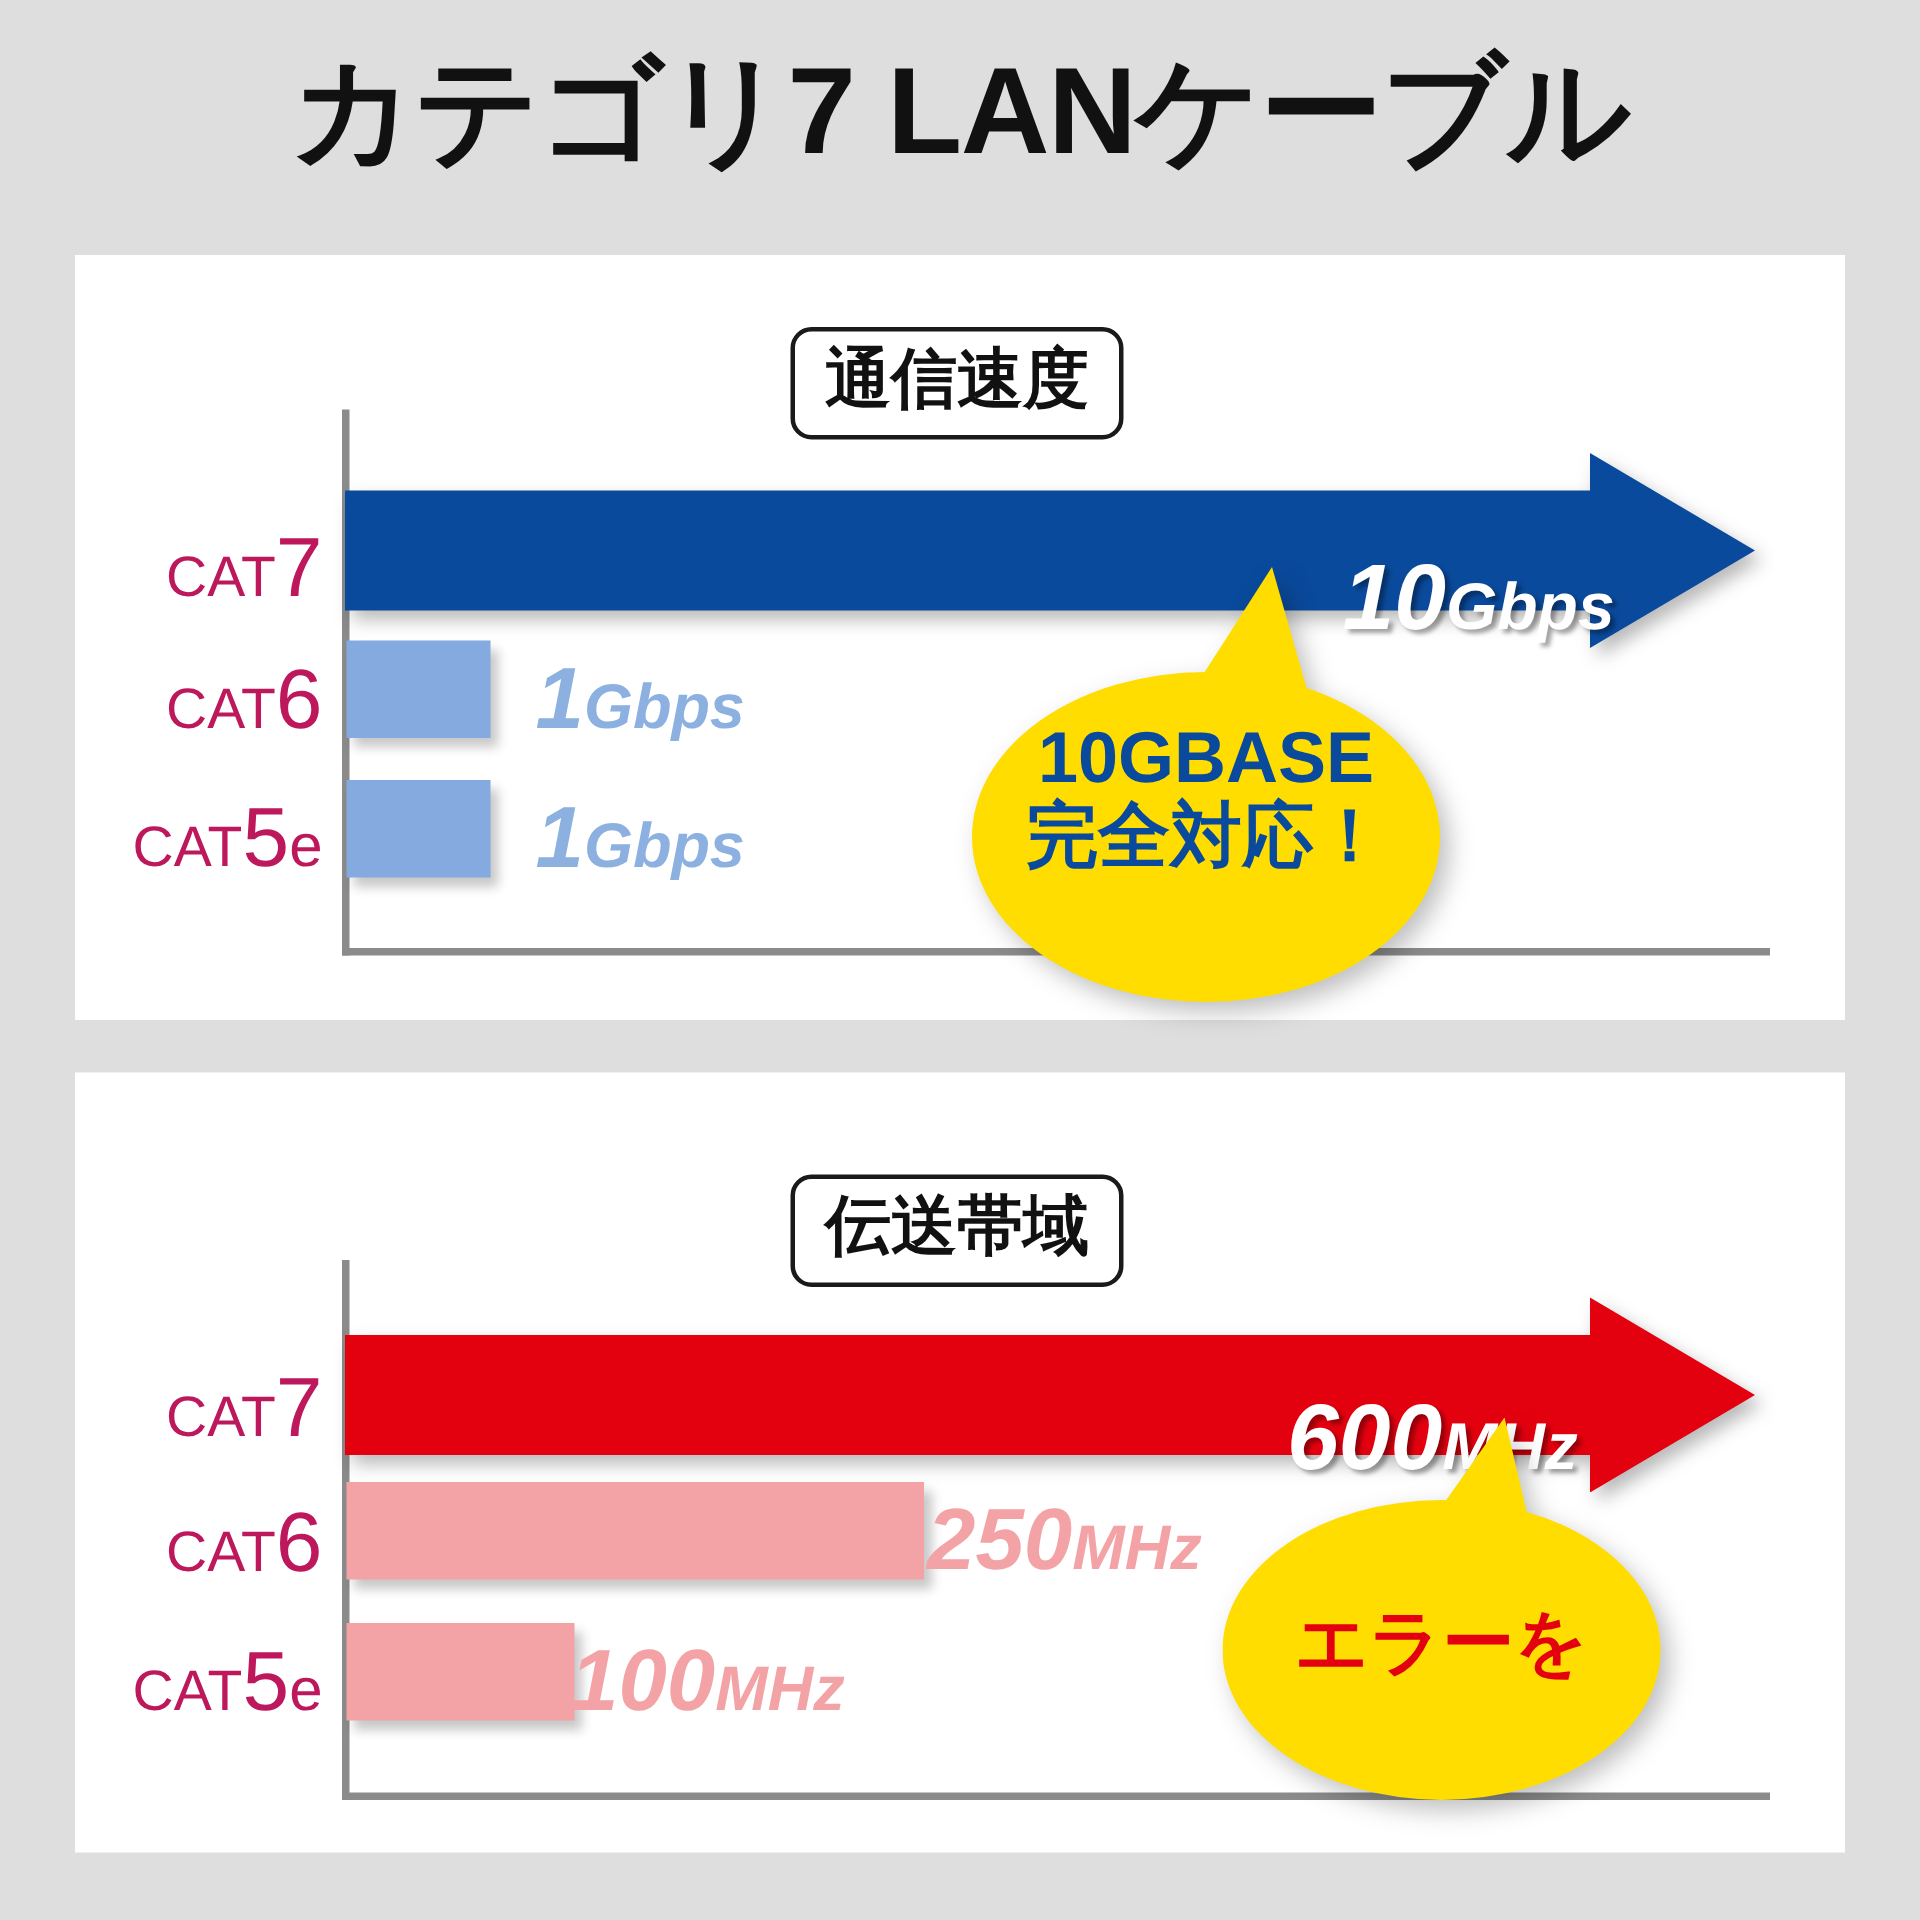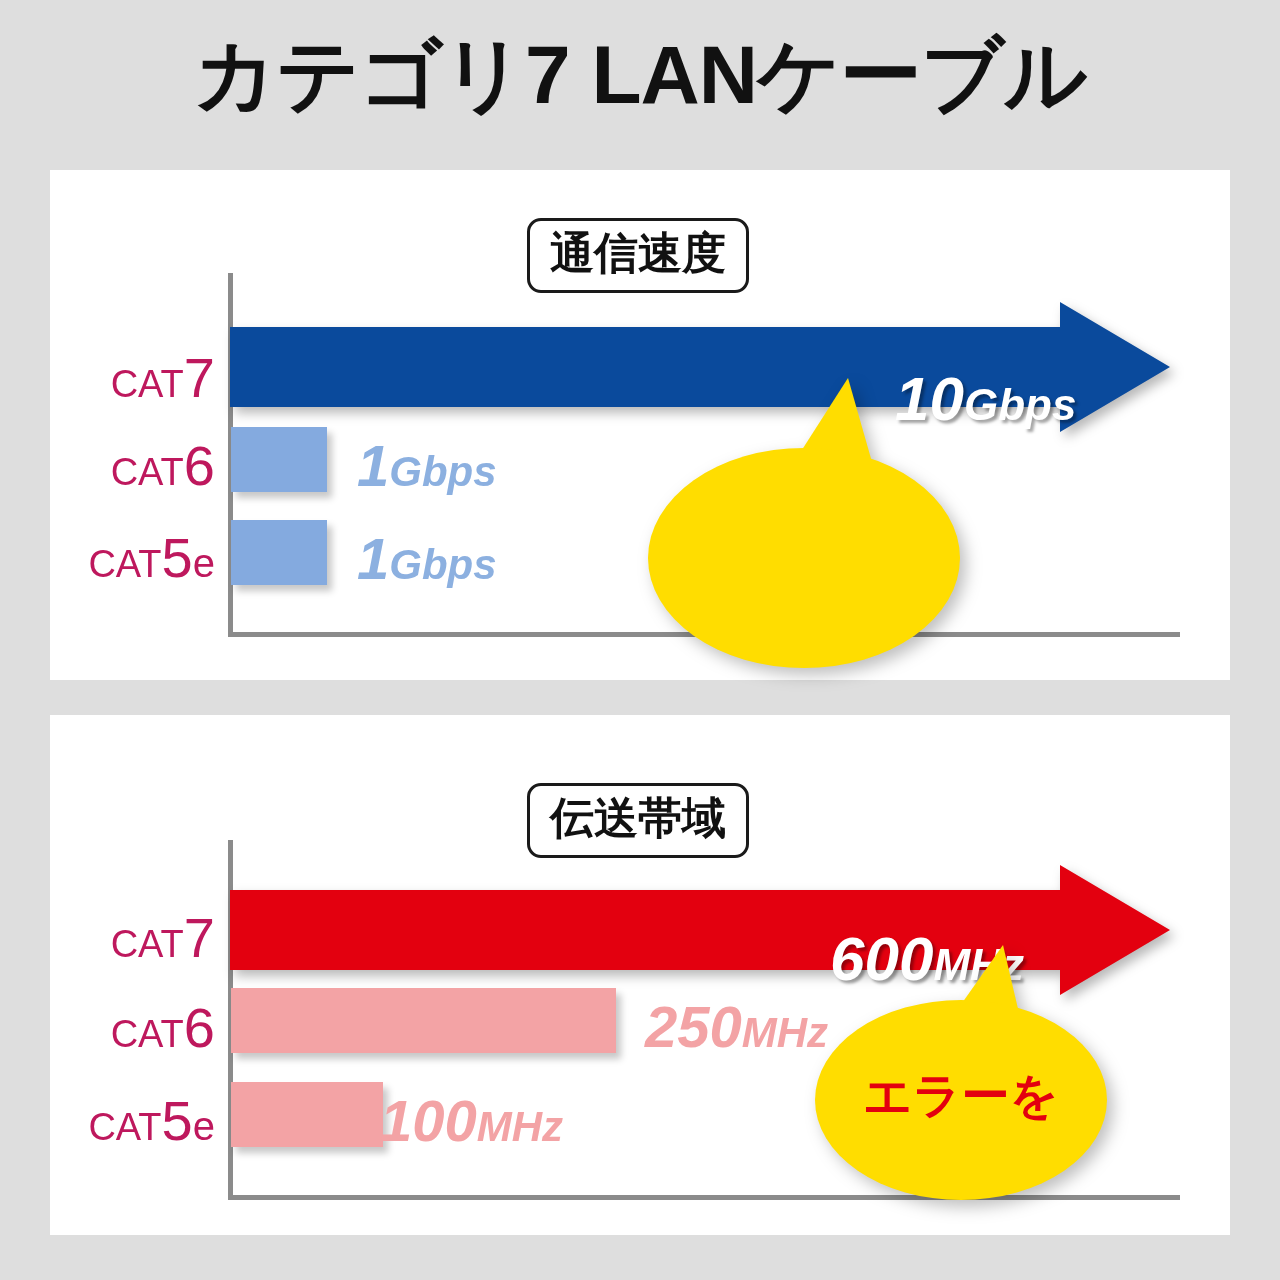--- a/index.html
+++ b/index.html
@@ -174,20 +174,24 @@
   <div class="val-label val-muted-blue" style="left:357px; top:530px;">
     <span class="v-num">1</span><span class="v-unit">Gbps</span>
   </div>
 
   <div class="callout" style="left:648px; top:378px; width:312px; height:290px;">
     <svg width="312" height="290" viewBox="0 0 312 290" xmlns="http://www.w3.org/2000/svg">
       <path d="M200 0 L228 98 L150 78 Z" fill="#ffdd00"></path>
       <ellipse cx="156" cy="180" rx="156" ry="110" fill="#ffdd00"></ellipse>
     </svg>
   </div>
+  <div class="callout-text" style="left:648px; top:480px; width:312px; font-size:48px; color:#0a4a9c;">
+    <span class="line1">10GBASE</span>
+    <span class="line2">完全対応！</span>
+  </div>
 
   <div class="panel" id="panel-band"></div>
 
   <div class="chart-header" style="left:527px; top:783px;">伝送帯域</div>
 
   <div class="axis-v" style="left:228px; top:840px; height:360px;"></div>
   <div class="axis-h" style="left:228px; top:1195px; width:952px;"></div>
 
   <div class="cat-label" style="left:75px; top:905px; width:140px;">
     <span class="cat-word">CAT</span><span class="cat-num">7</span><span class="cat-suf"></span>
@@ -197,26 +201,26 @@
   </div>
   <div class="cat-label" style="left:65px; top:1088px; width:150px;">
     <span class="cat-word">CAT</span><span class="cat-num">5</span><span class="cat-suf">e</span>
   </div>
 
   <div class="bar-arrow" style="left:230px; top:865px; width:940px; height:130px;">
     <svg width="940" height="130" viewBox="0 0 940 130" xmlns="http://www.w3.org/2000/svg">
       <polygon points="0,25 830,25 830,0 940,65 830,130 830,105 0,105" fill="#e3000f"></polygon>
     </svg>
   </div>
-  <div class="val-label val-big" style="left:830px; top:900px;">
+  <div class="val-label val-big" style="left:858px; top:900px;">
     <span class="v-num">600</span><span class="v-unit">MHz</span>
   </div>
 
   <div class="bar" style="left:231px; top:988px; width:385px; height:65px; background:#f3a3a5;"></div>
-  <div class="val-label val-muted-pink" style="left:645px; top:998px;">
+  <div class="val-label val-muted-pink" style="left:618px; top:998px;">
     <span class="v-num">250</span><span class="v-unit">MHz</span>
   </div>
 
   <div class="bar" style="left:231px; top:1082px; width:152px; height:65px; background:#f3a3a5;"></div>
   <div class="val-label val-muted-pink" style="left:380px; top:1092px;">
     <span class="v-num">100</span><span class="v-unit">MHz</span>
   </div>
 
   <div class="callout" style="left:815px; top:945px; width:300px; height:255px;">
     <svg width="300" height="255" viewBox="0 0 300 255" xmlns="http://www.w3.org/2000/svg">

